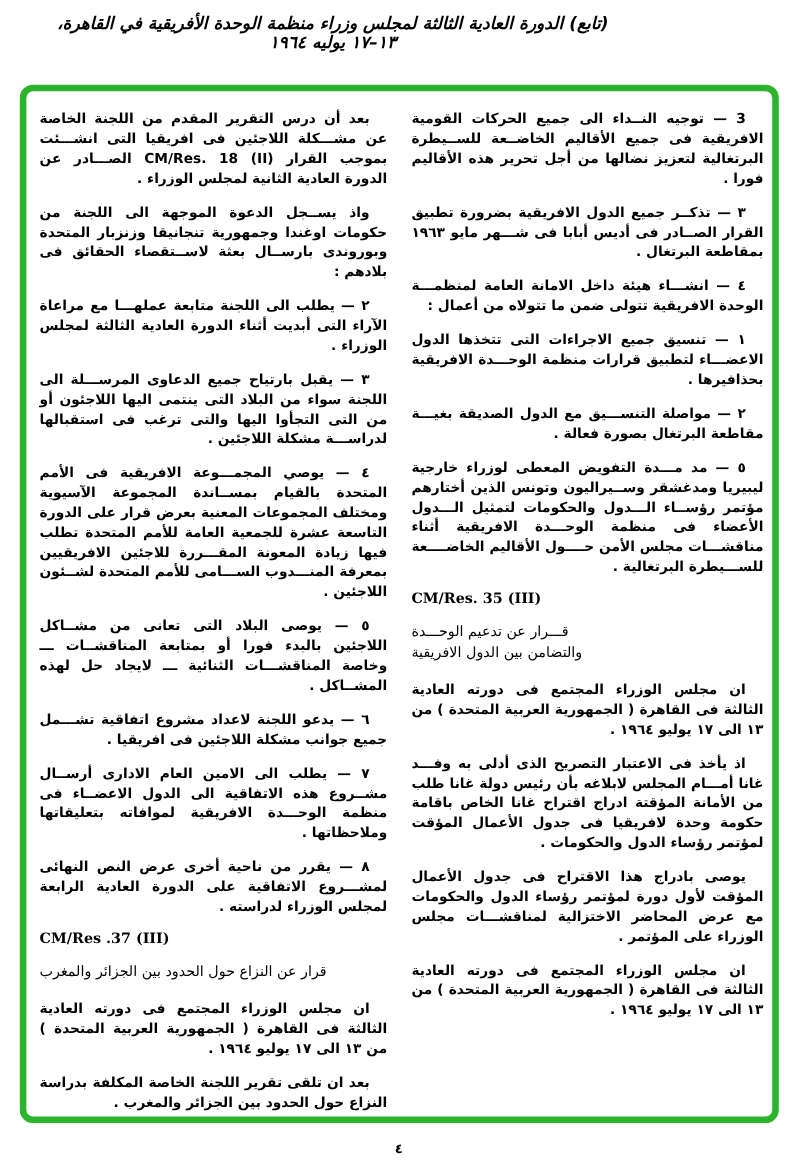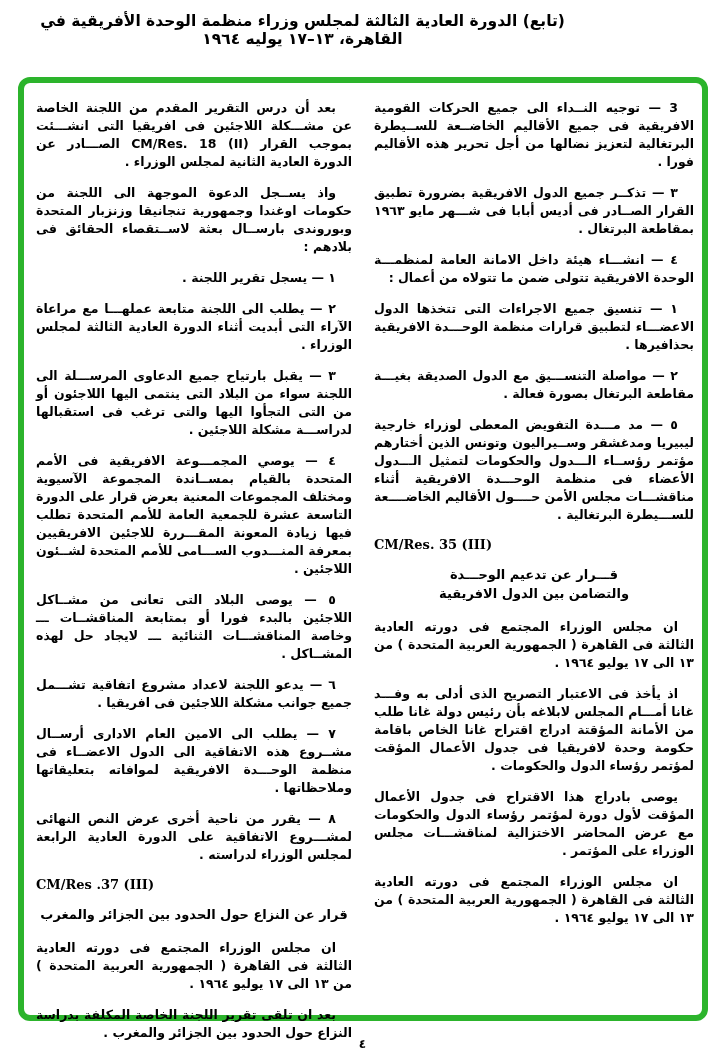--- a/index.html
+++ b/index.html
@@ -11,20 +11,21 @@
     font-family: "DejaVu Sans", sans-serif;
     overflow: hidden;
     position: relative;
   }
   .header {
     position: absolute;
     top: 12px;
     left: 0;
     width: 605px;
     text-align: center;
+    font-style: italic;
   }
   .doc-title {
     direction: rtl;
     font-size: 15.5px;
     font-weight: bold;
     color: #000;
     padding: 0 40px;
   }
   .doc-source {
     direction: rtl;
@@ -64,23 +65,23 @@
     direction: ltr;
     text-align: left;
     font-family: "DejaVu Serif", serif;
     font-weight: bold;
     font-size: 13px;
     color: #000;
     margin: 9px 0 13px 0;
   }
   .heading {
     direction: rtl;
-    text-align: center;
+    text-align: left;
     font-size: 13px;
-    font-weight: bold;
+    font-weight: normal;
     color: #000;
     white-space: pre-line;
     line-height: 19px;
     margin: 6px 0 15px 0;
   }
   .page-num {
     position: absolute;
     bottom: 12px;
     left: 0;
     width: 725px;
@@ -110,21 +111,20 @@
     <div class="heading">قـــرار عن تدعيم الوحـــدة
 والتضامن بين الدول الافريقية</div>
     <div class="para">ان مجلس الوزراء المجتمع فى دورته العادية الثالثة فى القاهرة ( الجمهورية العربية المتحدة ) من ١٣ الى ١٧ يوليو ١٩٦٤ .</div>
     <div class="para">اذ يأخذ فى الاعتبار التصريح الذى أدلى به وفـــد غانا أمـــام المجلس لابلاغه بأن رئيس دولة غانا طلب من الأمانة المؤقتة ادراج اقتراح غانا الخاص باقامة حكومة وحدة لافريقيا فى جدول الأعمال المؤقت لمؤتمر رؤساء الدول والحكومات .</div>
     <div class="para">يوصى بادراج هذا الاقتراح فى جدول الأعمال المؤقت لأول دورة لمؤتمر رؤساء الدول والحكومات مع عرض المحاضر الاختزالية لمناقشـــات مجلس الوزراء على المؤتمر .</div>
     <div class="para">ان مجلس الوزراء المجتمع فى دورته العادية الثالثة فى القاهرة ( الجمهورية العربية المتحدة ) من ١٣ الى ١٧ يوليو ١٩٦٤ .</div>
   </div>
 <div class="col col-left">
     <div class="para">بعد أن درس التقرير المقدم من اللجنة الخاصة عن مشـــكلة اللاجئين فى افريقيا التى انشـــئت بموجب القرار CM/Res. 18 (II) الصـــادر عن الدورة العادية الثانية لمجلس الوزراء .</div>
     <div class="para">واذ يســجل الدعوة الموجهة الى اللجنة من حكومات اوغندا وجمهورية تنجانيقا وزنزبار المتحدة وبوروندى بارســال بعثة لاســتقصاء الحقائق فى بلادهم :</div>
-    <div class="para">١ — يسجل تقرير اللجنة .</div>
     <div class="para">٢ — يطلب الى اللجنة متابعة عملهـــا مع مراعاة الآراء التى أبديت أثناء الدورة العادية الثالثة لمجلس الوزراء .</div>
     <div class="para">٣ — يقبل بارتياح جميع الدعاوى المرســـلة الى اللجنة سواء من البلاد التى ينتمى اليها اللاجئون أو من التى التجأوا اليها والتى ترغب فى استقبالها لدراســـة مشكلة اللاجئين .</div>
     <div class="para">٤ — يوصي المجمـــوعة الافريقية فى الأمم المتحدة بالقيام بمســاندة المجموعة الآسيوية ومختلف المجموعات المعنية بعرض قرار على الدورة التاسعة عشرة للجمعية العامة للأمم المتحدة تطلب فيها زيادة المعونة المقـــررة للاجئين الافريقيين بمعرفة المنـــدوب الســـامى للأمم المتحدة لشــئون اللاجئين .</div>
     <div class="para">٥ — يوصى البلاد التى تعانى من مشــاكل اللاجئين بالبدء فورا أو بمتابعة المناقشــات ـــ وخاصة المناقشـــات الثنائية ـــ لايجاد حل لهذه المشــاكل .</div>
     <div class="para">٦ — يدعو اللجنة لاعداد مشروع اتفاقية تشـــمل جميع جوانب مشكلة اللاجئين فى افريقيا .</div>
     <div class="para">٧ — يطلب الى الامين العام الادارى أرســال مشــروع هذه الاتفاقية الى الدول الاعضــاء فى منظمة الوحـــدة الافريقية لموافاته بتعليقاتها وملاحظاتها .</div>
     <div class="para">٨ — يقرر من ناحية أخرى عرض النص النهائى لمشـــروع الاتفاقية على الدورة العادية الرابعة لمجلس الوزراء لدراسته .</div>
     <div class="ref">CM/Res .37 (III)</div>
     <div class="heading">قرار عن النزاع حول الحدود بين الجزائر والمغرب</div>
     <div class="para">ان مجلس الوزراء المجتمع فى دورته العادية الثالثة فى القاهرة ( الجمهورية العربية المتحدة ) من ١٣ الى ١٧ يوليو ١٩٦٤ .</div>

